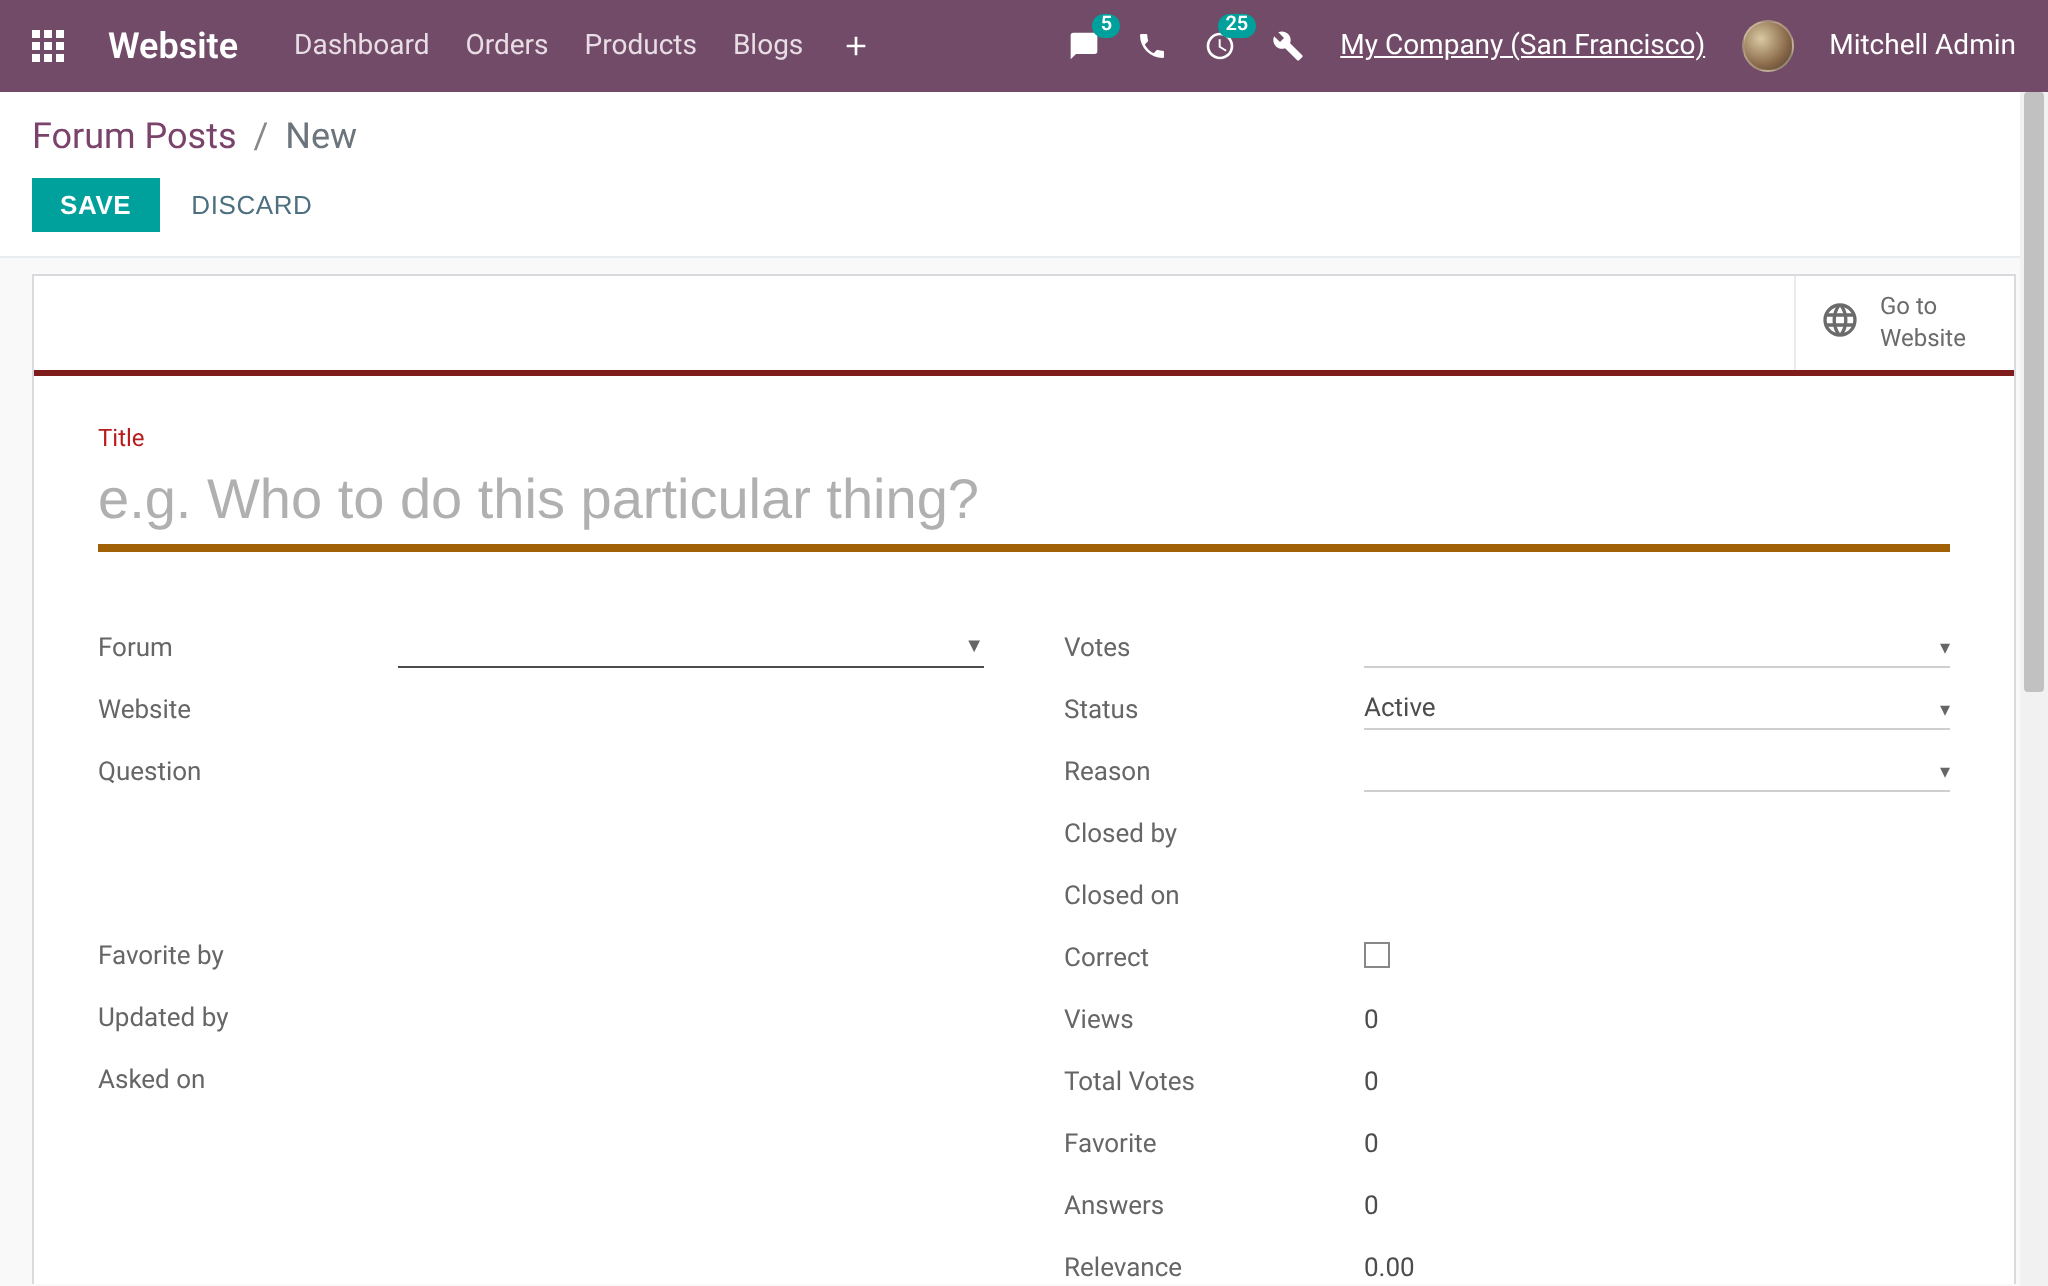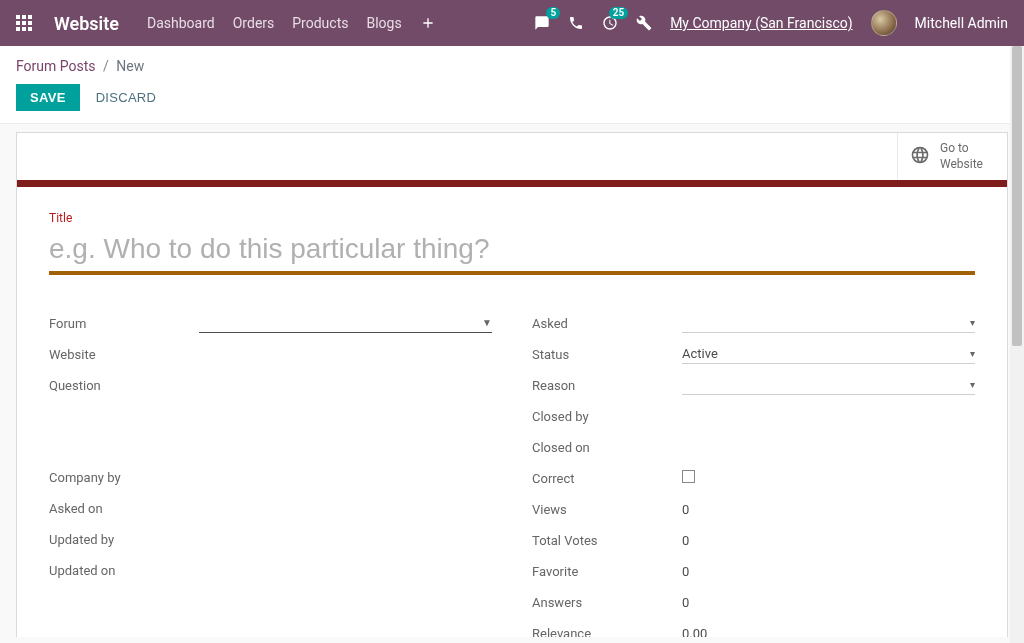--- a/index.html
+++ b/index.html
@@ -42,21 +42,21 @@
   .company { font-size:14px; color:#fff;text-decoration:underline; }
   .avatar {
     width:26px; height:26px; border-radius:50%;
     background: radial-gradient(circle at 35% 35%, #d9c9a3 0%, #8a6a4a 60%, #4a3a2a 100%);
     border: 1px solid rgba(255,255,255,0.3);
   }
   .username { font-size:14px; color:#fff; }
 
   
   .control-panel { background:#fff; padding: 12px 16px 12px 16px; border-bottom:1px solid #e9ecef;}
-  .breadcrumb { font-size:14px; color:#7a436b; margin-bottom:10px; }
+  .breadcrumb { font-size:18px; color:#7a436b; margin-bottom:10px; }
   .breadcrumb .sep { color:#888; margin:0 4px; }
   .breadcrumb .current { color:#6c757d; }
   .actions { display:flex; align-items:center; gap:16px; }
   .btn-primary {
     background:#00A09D; color:#fff; font-weight:600; font-size:13px;
     border:none; padding:6px 14px; cursor:pointer; letter-spacing:0.3px;
   }
   .btn-secondary {
     background:transparent; border:none; color:#4c7080; font-weight:400;
     font-size:13px; cursor:pointer; letter-spacing:0.3px;
@@ -69,21 +69,21 @@
     overflow-y: auto;
   }
   .sheet {
     background:#fff;
     border:1px solid #d8dadd;
     margin: 8px 8px 8px 8px;
     position: relative;
   }
   .button-box {
     display:flex; justify-content:flex-end;
-    border-bottom:7px solid #7f1d1d;
+    border-bottom:3px solid #7f1d1d;
   }
   .stat-button {
     border-left:1px solid #e9ecef;
     padding:8px 18px 8px 12px;
     display:flex; align-items:center; gap:10px;
     cursor:pointer; min-width:110px;
   }
   .stat-button svg { width:20px; height:20px; fill:#6b6b6b; }
   .stat-button .stat-text { font-size:12px; color:#6b6b6b; line-height:1.3; }
   
@@ -233,40 +233,36 @@
           <div class="form-row">
             <div class="label">Website</div>
             <div class="value"></div>
           </div>
           <div class="form-row">
             <div class="label">Question</div>
             <div class="value"></div>
           </div>
 
           <div class="form-row gap-top">
-            <div class="label">Company by</div>
+            <div class="label">Favorite by</div>
+            <div class="value"></div>
+          </div>
+          <div class="form-row">
+            <div class="label">Updated by</div>
             <div class="value"></div>
           </div>
           <div class="form-row">
             <div class="label">Asked on</div>
             <div class="value"></div>
           </div>
-          <div class="form-row">
-            <div class="label">Updated by</div>
-            <div class="value"></div>
-          </div>
-          <div class="form-row">
-            <div class="label">Updated on</div>
-            <div class="value"></div>
-          </div>
         </div>
 
         <div class="form-col">
           <div class="form-row">
-            <div class="label">Asked</div>
+            <div class="label">Votes</div>
             <div class="value">
               <div class="select-line">
                 <span></span>
                   <span class="caret">▾</span>
               </div>
             </div>
           </div>
           <div class="form-row">
             <div class="label">Status</div>
             <div class="value">

